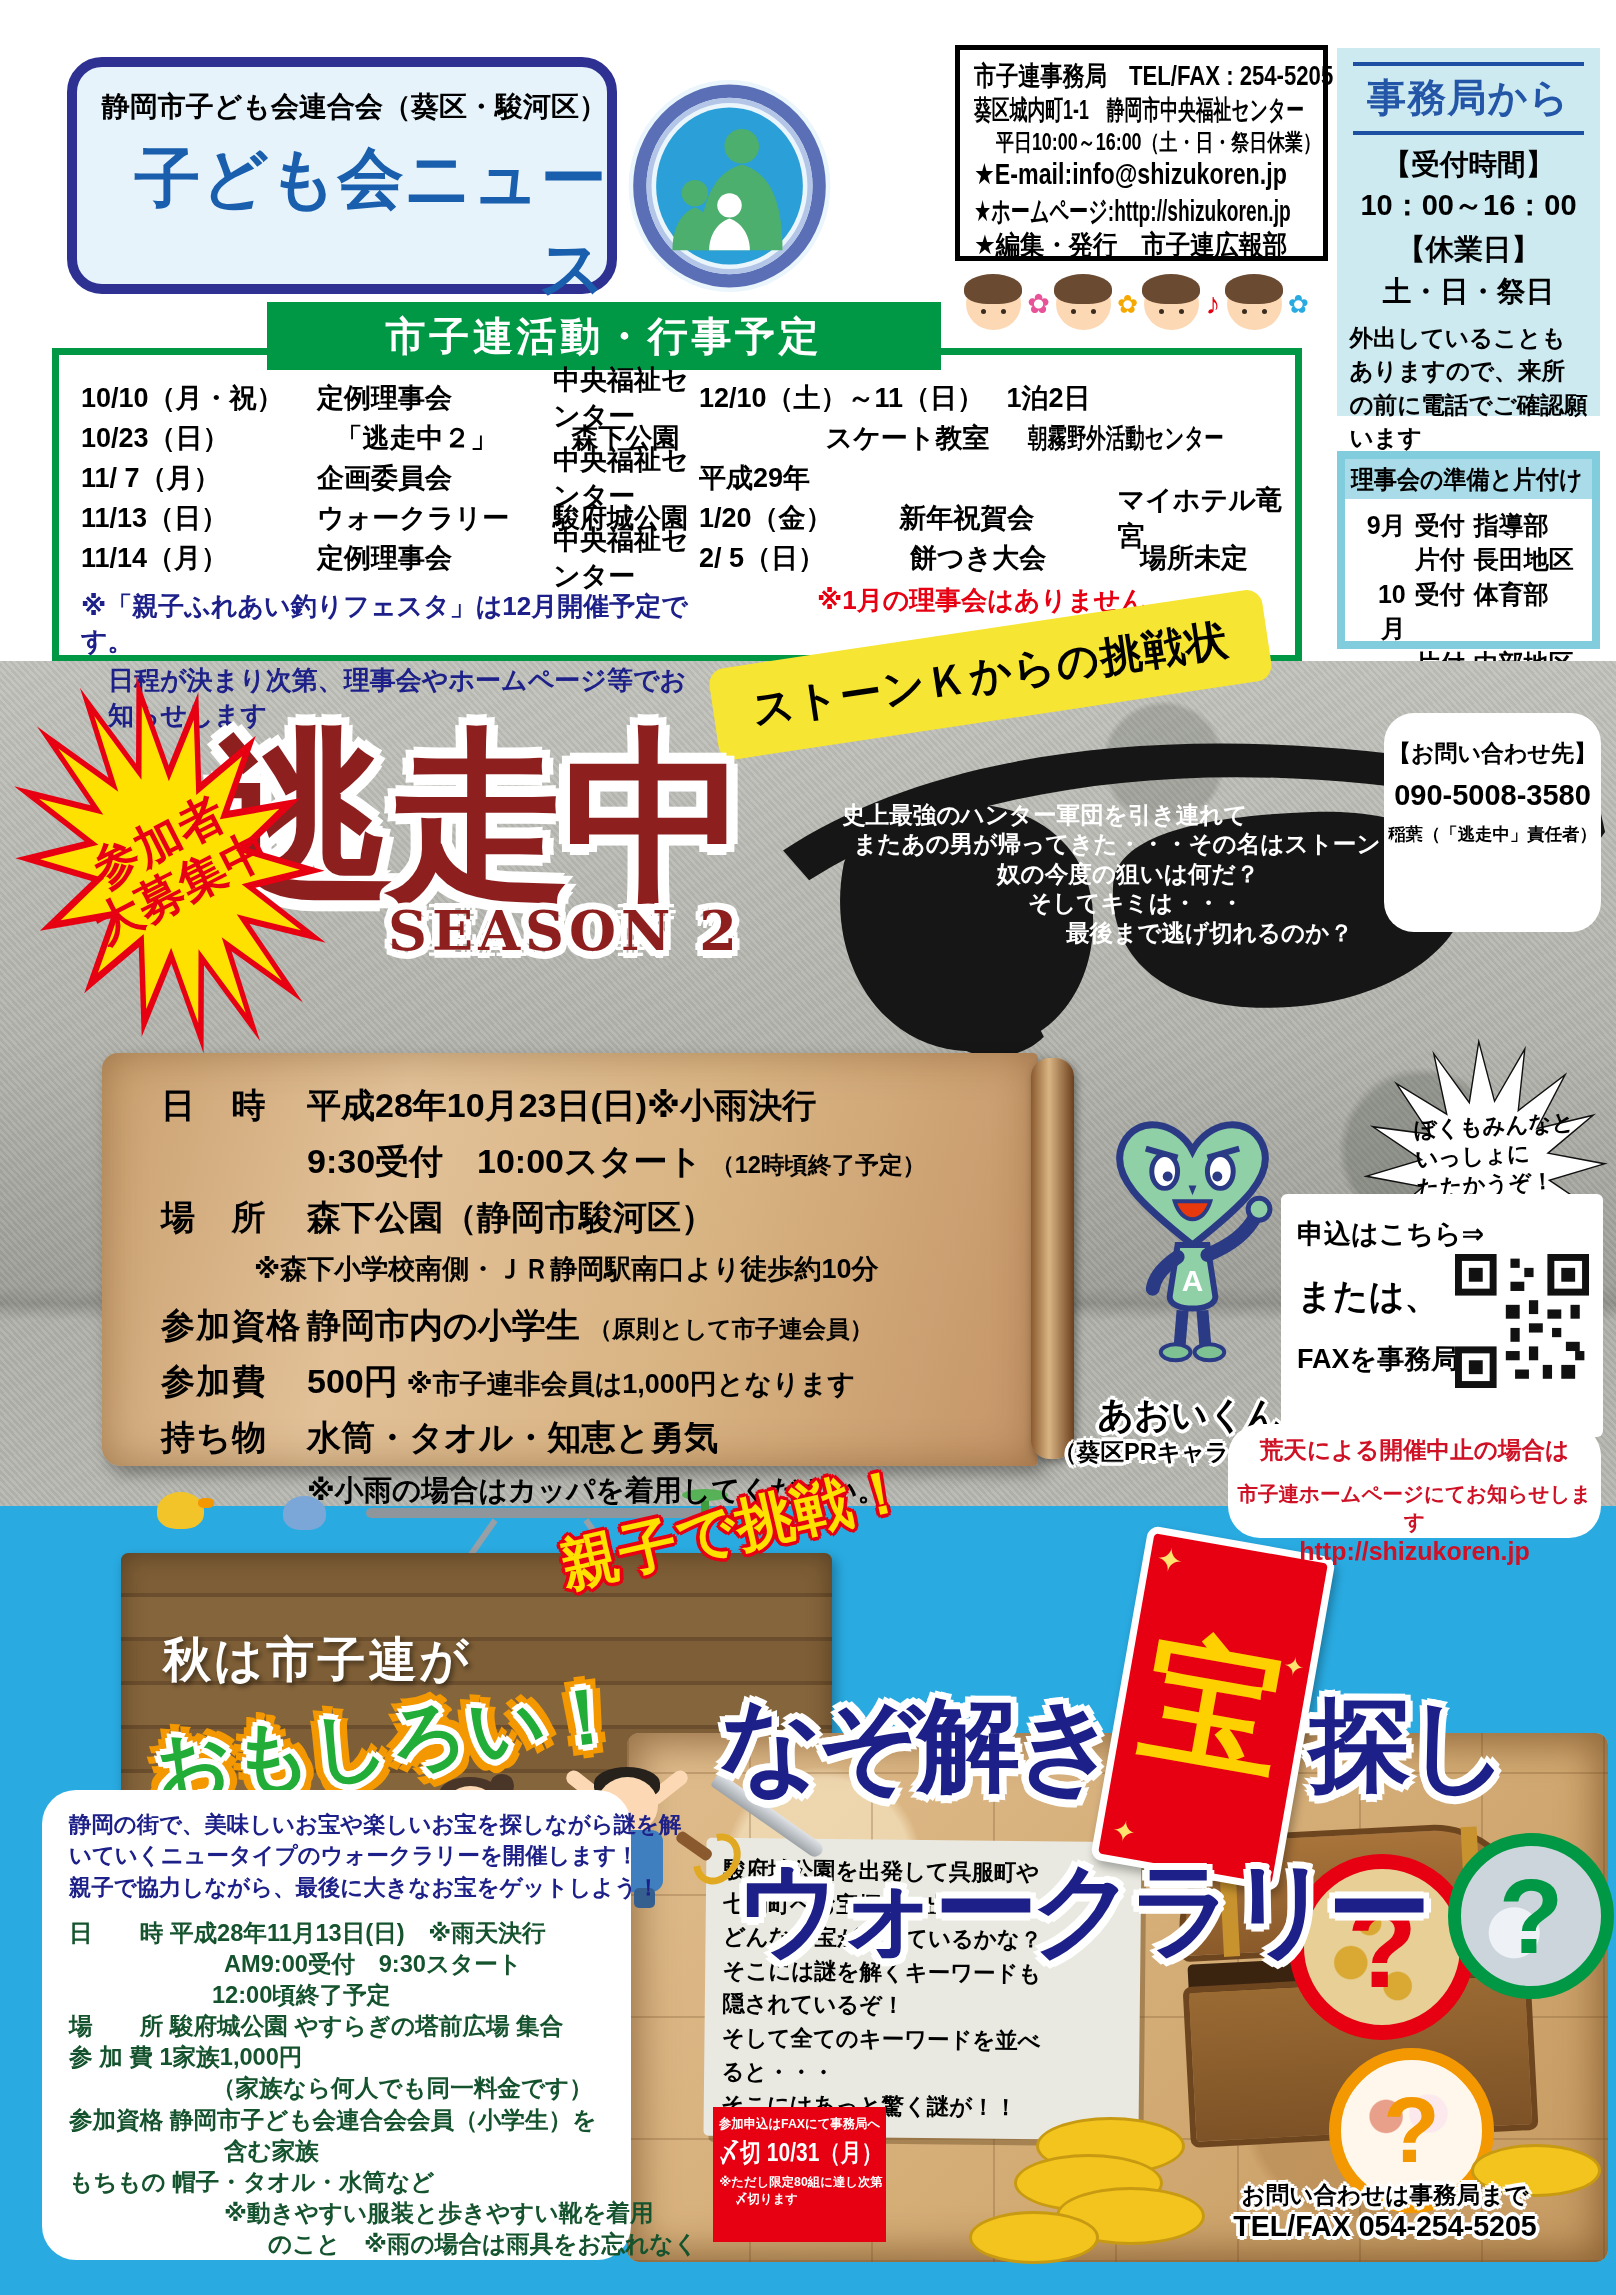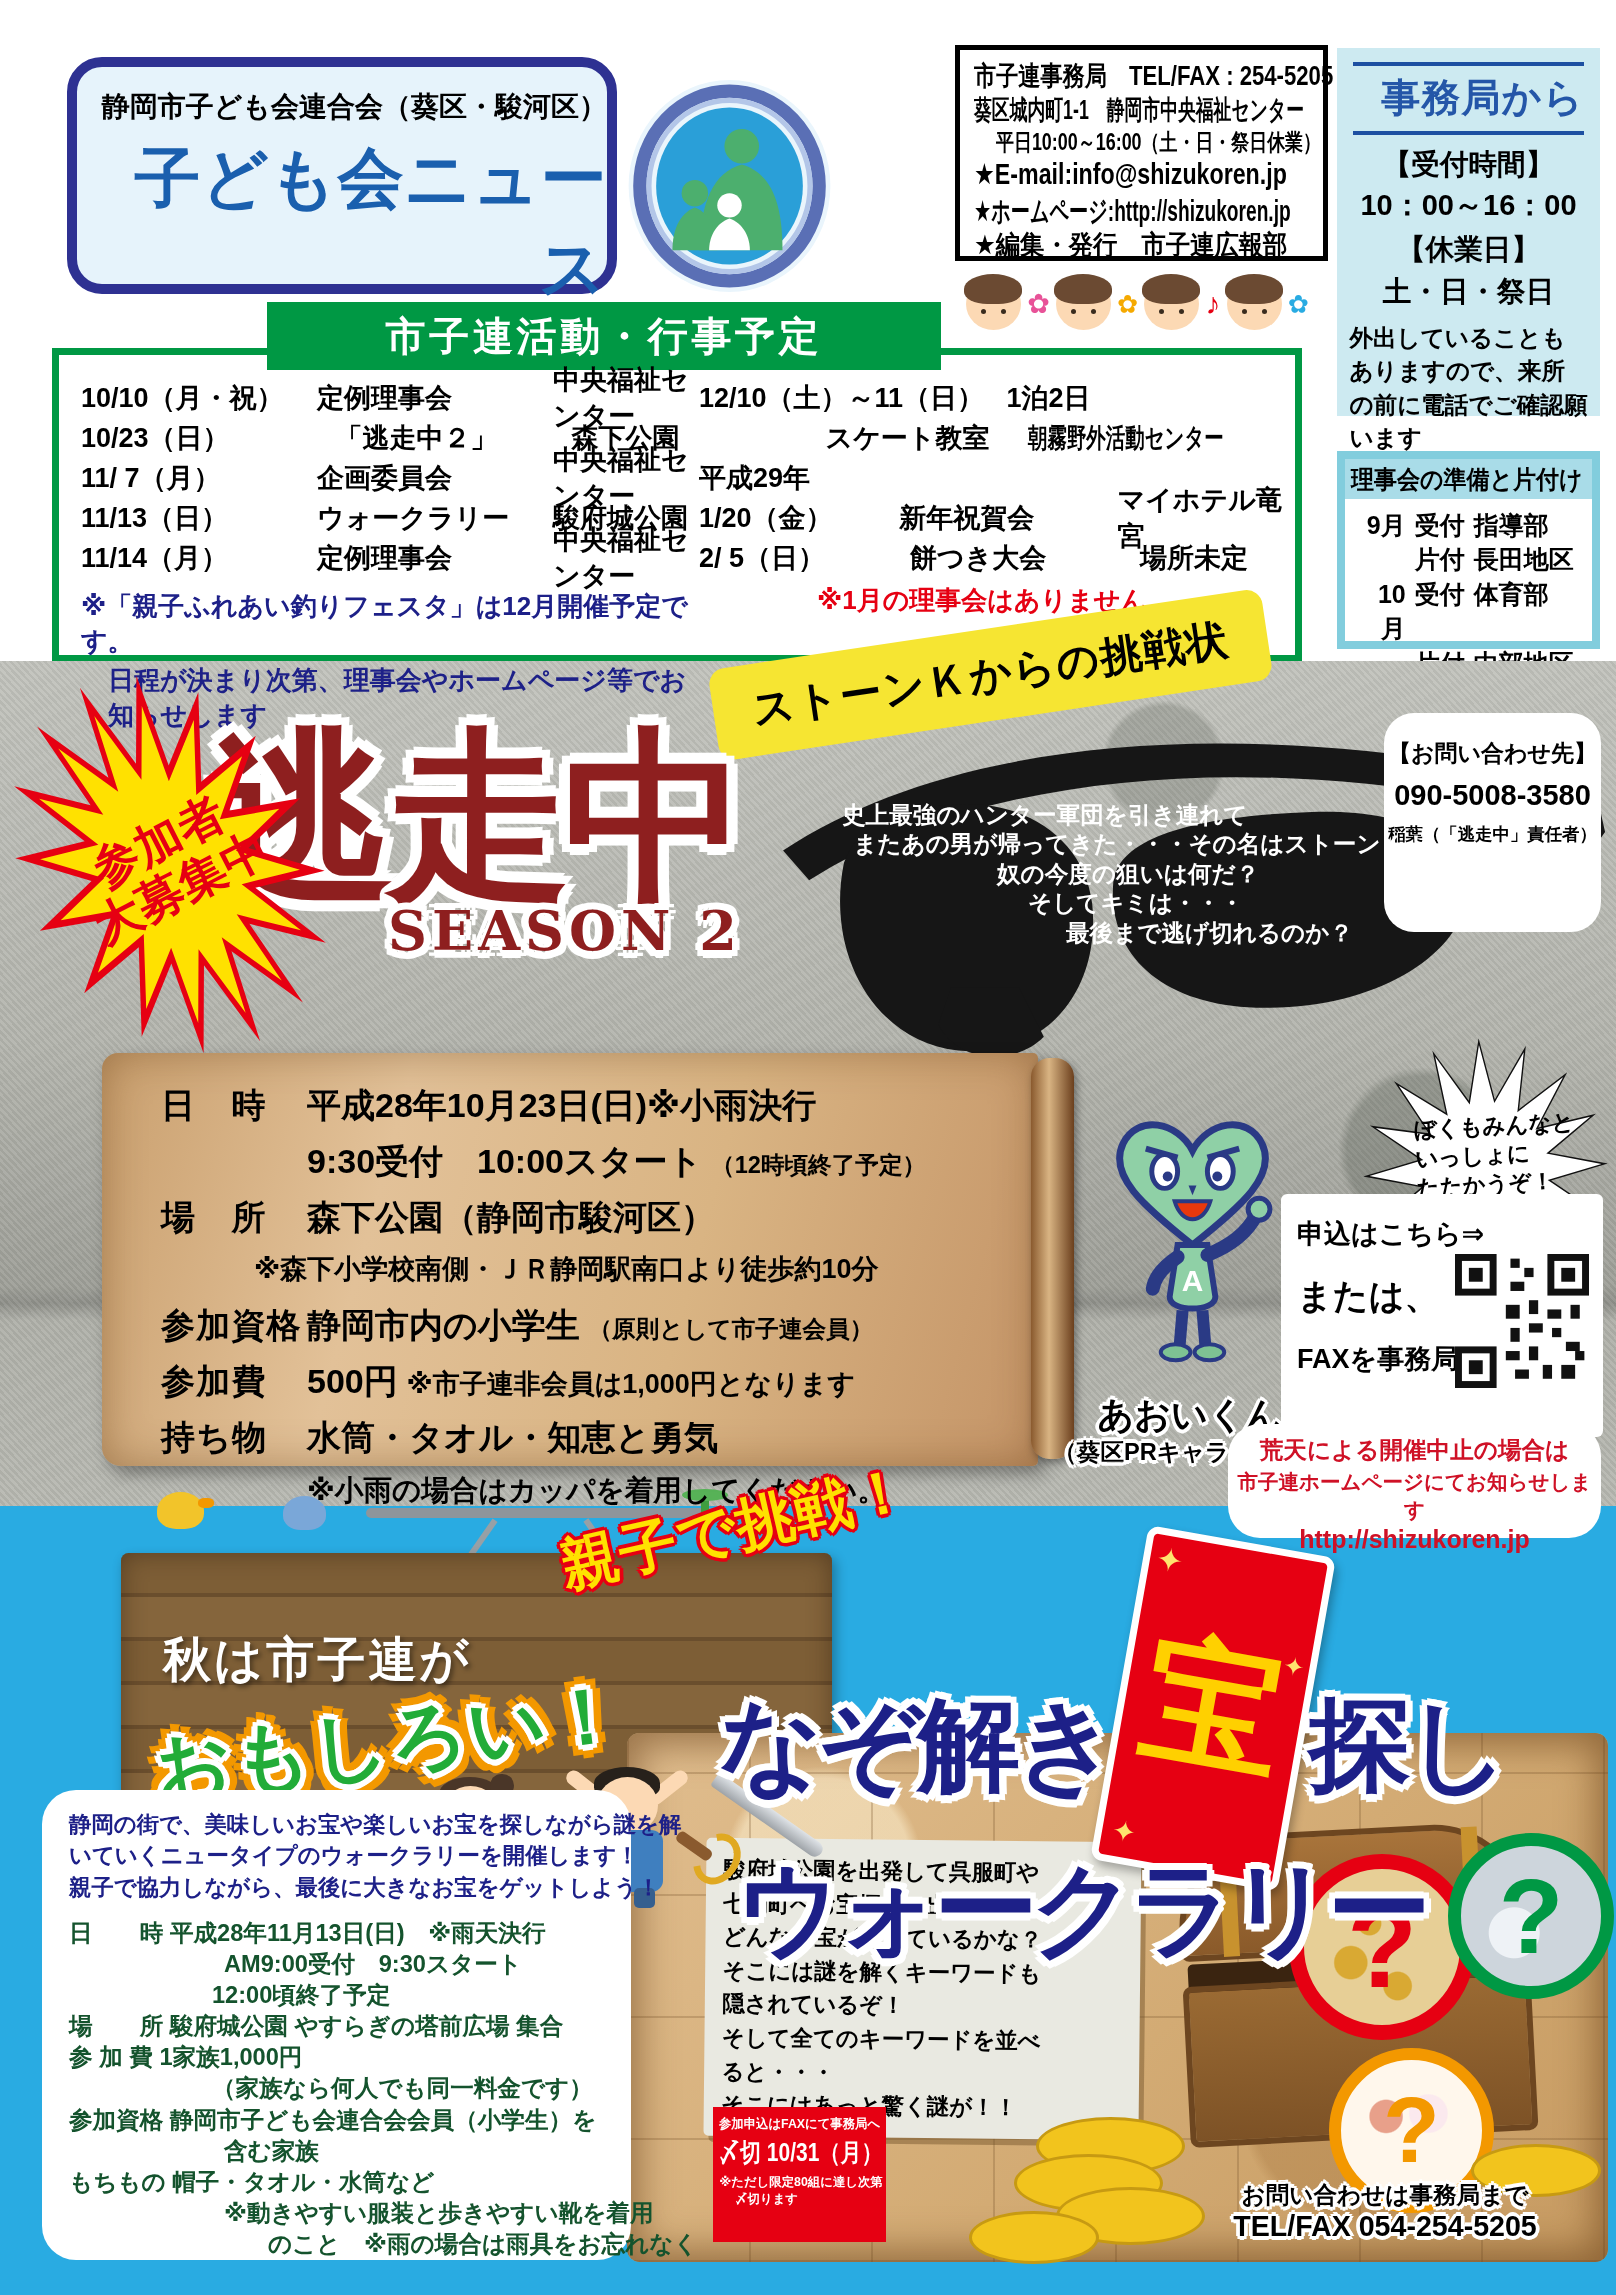--- a/index.html
+++ b/index.html
@@ -73,21 +73,21 @@
   <span style="color:#e85298;font-size:27px">✿</span>
   <div class="face"></div>
   <span style="color:#f5a900;font-size:25px">✿</span>
   <div class="face"></div>
   <span style="color:#e60012;font-size:30px">♪</span>
   <div class="face"></div>
   <span style="color:#29abe2;font-size:25px">✿</span>
 </div>
 
 <div class="c" style="left:1337px;top:48px;width:263px;height:368px;background:#cdeaf1;box-sizing:border-box;padding-top:13.7px">
-  <div style="margin:0 16px;border-top:4.3px solid #1d50a2;border-bottom:4.3px solid #1d50a2;padding:5px 0 6.2px;text-align:right">
+  <div style="margin:0 16px;border-top:4.3px solid #1d50a2;border-bottom:4.3px solid #1d50a2;padding:5px 0 6.2px;text-align:center">
     <span style="font-size:39px;font-weight:900;color:#2456a8;letter-spacing:1.2px">事務局から</span>
   </div>
   <div class="ctr" style="font-size:28.6px;font-weight:800;margin-top:10px">【受付時間】</div>
   <div class="ctr" style="font-size:29px;font-weight:800;margin-top:2.5px">10：00～16：00</div>
   <div class="ctr" style="font-size:28.6px;font-weight:800;margin-top:3.7px">【休業日】</div>
   <div class="ctr" style="font-size:28.6px;font-weight:800;margin-top:2.5px">土・日・祭日</div>
   <div style="font-size:23.6px;font-weight:800;margin:11.2px 12.4px 0;line-height:1.42;white-space:normal">外出していることもありますので、来所の前に電話でご確認願います</div>
   <div class="ctr" style="font-size:35px;font-weight:900;color:#2456a8;margin-top:8.7px">TEL 254-5205</div>
 </div>
 
@@ -337,21 +337,21 @@
     <rect x="16" y="20" width="2" height="3" fill="#111"></rect>
       <rect x="13" y="25" width="3" height="2" fill="#111"></rect>
       <rect x="19" y="24" width="2" height="3" fill="#111"></rect>
     <rect x="23" y="24" width="3" height="3" fill="#111"></rect>
       <rect x="26" y="21" width="2" height="2" fill="#111"></rect>
   </svg>
 </div>
 
 <div class="c ctr" style="left:1228px;top:1424px;width:373px;height:114px;background:#fff;border-radius:32px;z-index:7;box-sizing:border-box;padding-top:10px">
   <div style="font-size:23.6px;font-weight:800;color:#cf1126">荒天による開催中止の場合は</div>
-  <div style="font-size:20.5px;font-weight:800;color:#cf1126;margin-top:2px">市子連ホームページにてお知らせします</div>
+  <div style="font-size:20.5px;font-weight:800;color:#cf1126;margin-top:14px">市子連ホームページにてお知らせします</div>
   <div style="font-size:25px;font-weight:800;color:#cf1126;margin-top:1.2px">http://shizukoren.jp</div>
 </div>
 
 <div class="c" style="left:0;top:1506px;width:1616px;height:789px;background:#29abe2"></div>
 
 <div class="c" style="left:366px;top:1508px;width:348px;height:10px;background:#8e959b;border-radius:5px;z-index:2"></div>
 <div class="c" style="left:460px;top:1510px;width:5.6px;height:112px;background:#97a0a6;transform:rotate(35deg);z-index:2"></div>
 <div class="c" style="left:615px;top:1510px;width:5.6px;height:112px;background:#97a0a6;transform:rotate(-35deg);z-index:2"></div>
 <div class="c" style="left:121px;top:1553px;width:711px;height:293px;border-radius:7.5px;z-index:2;
      background:repeating-linear-gradient(180deg,#7d5e36 0 40px,#6a4e2d 40px 44px,#85653c 44px 84px,#6a4e2d 84px 88px);

